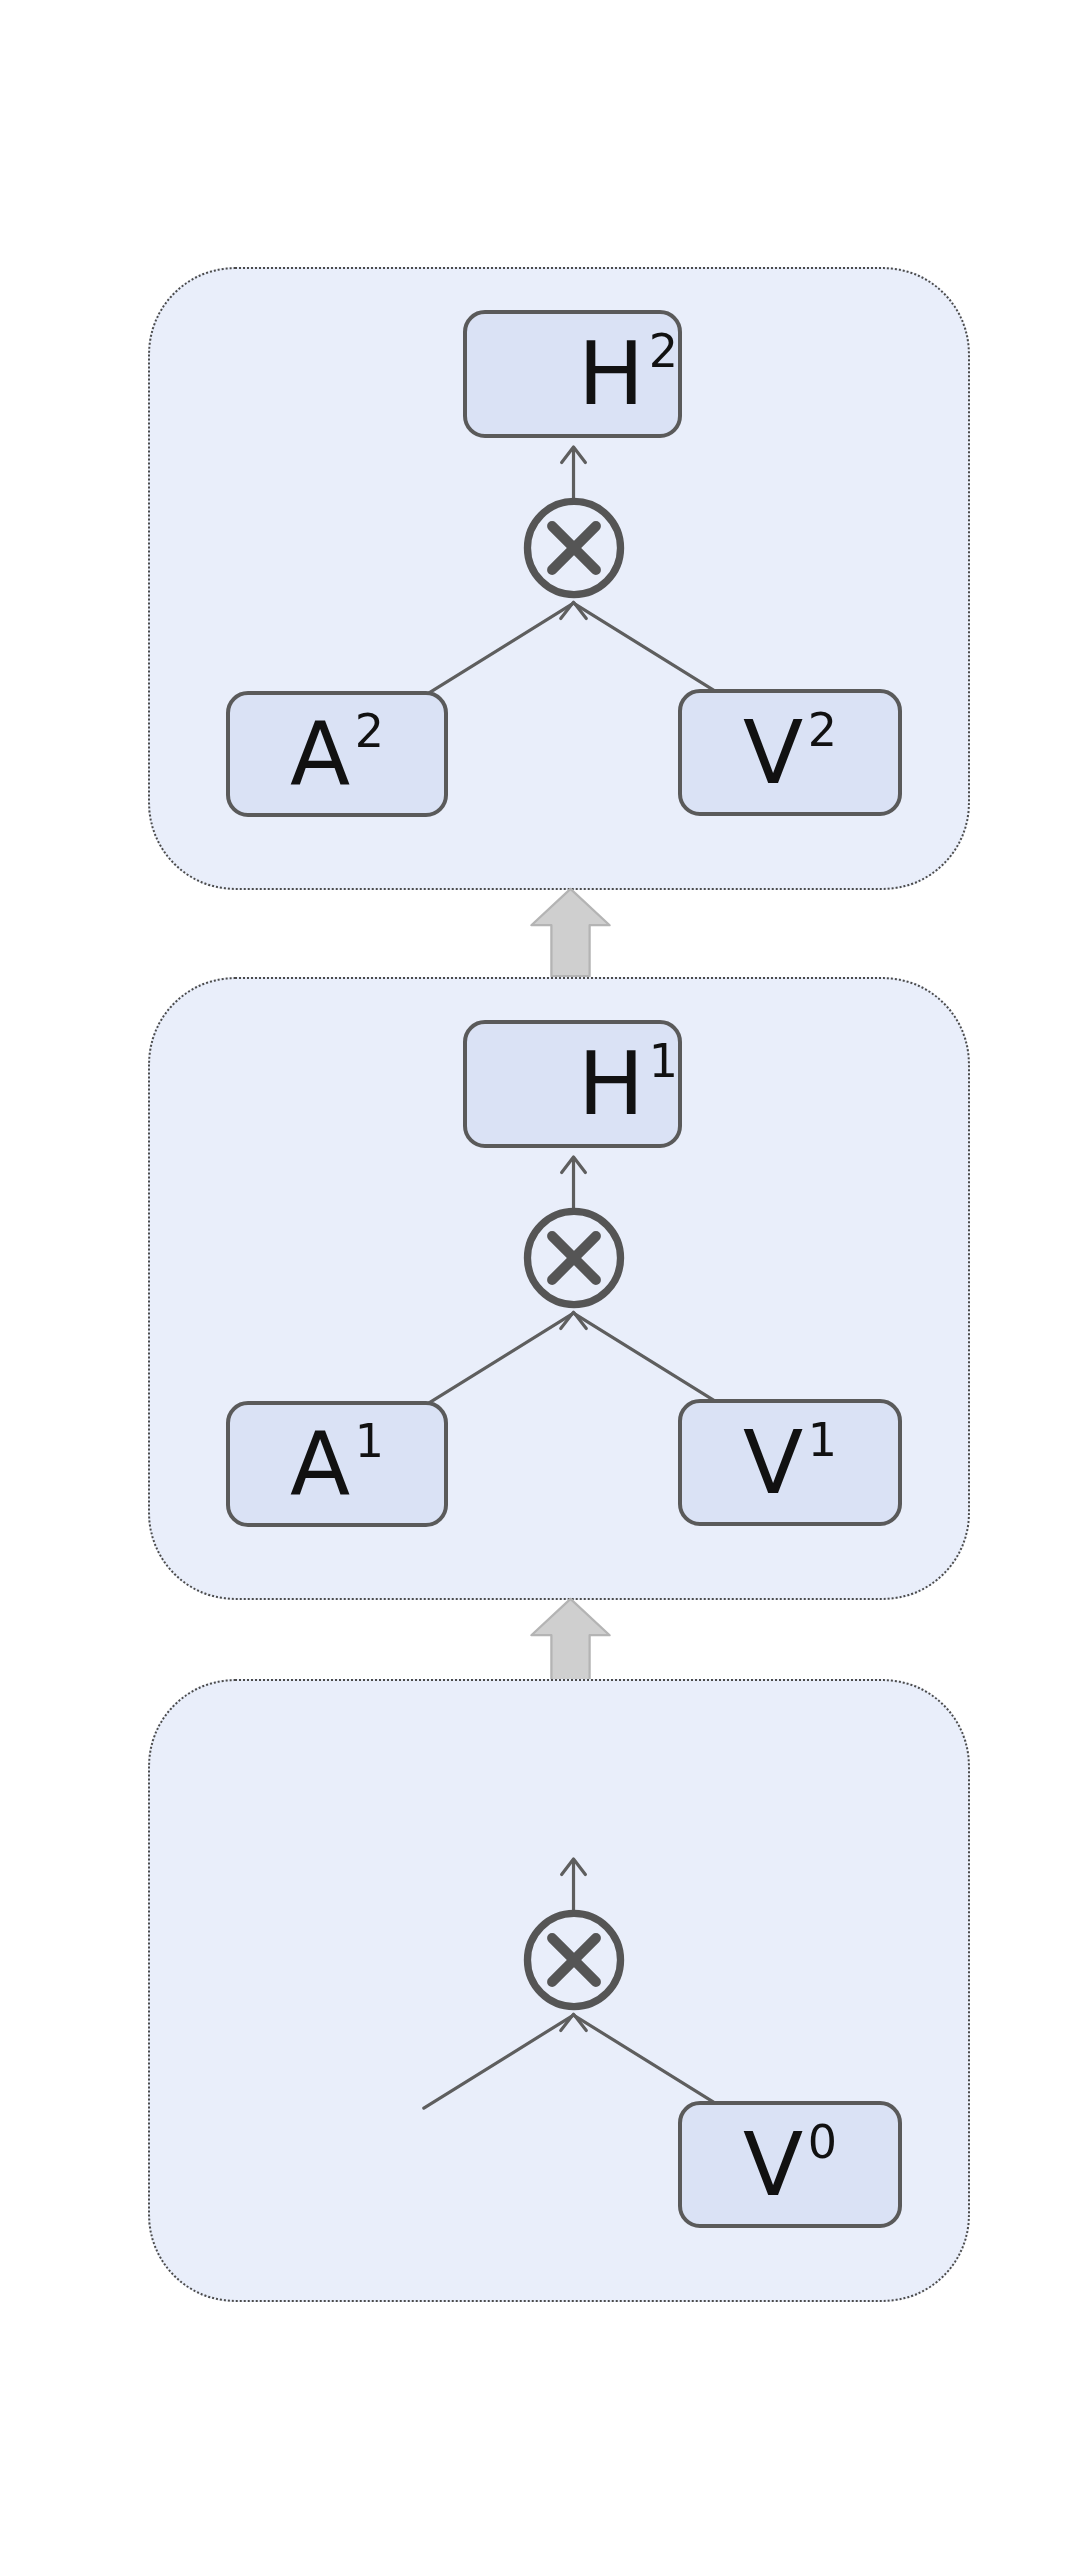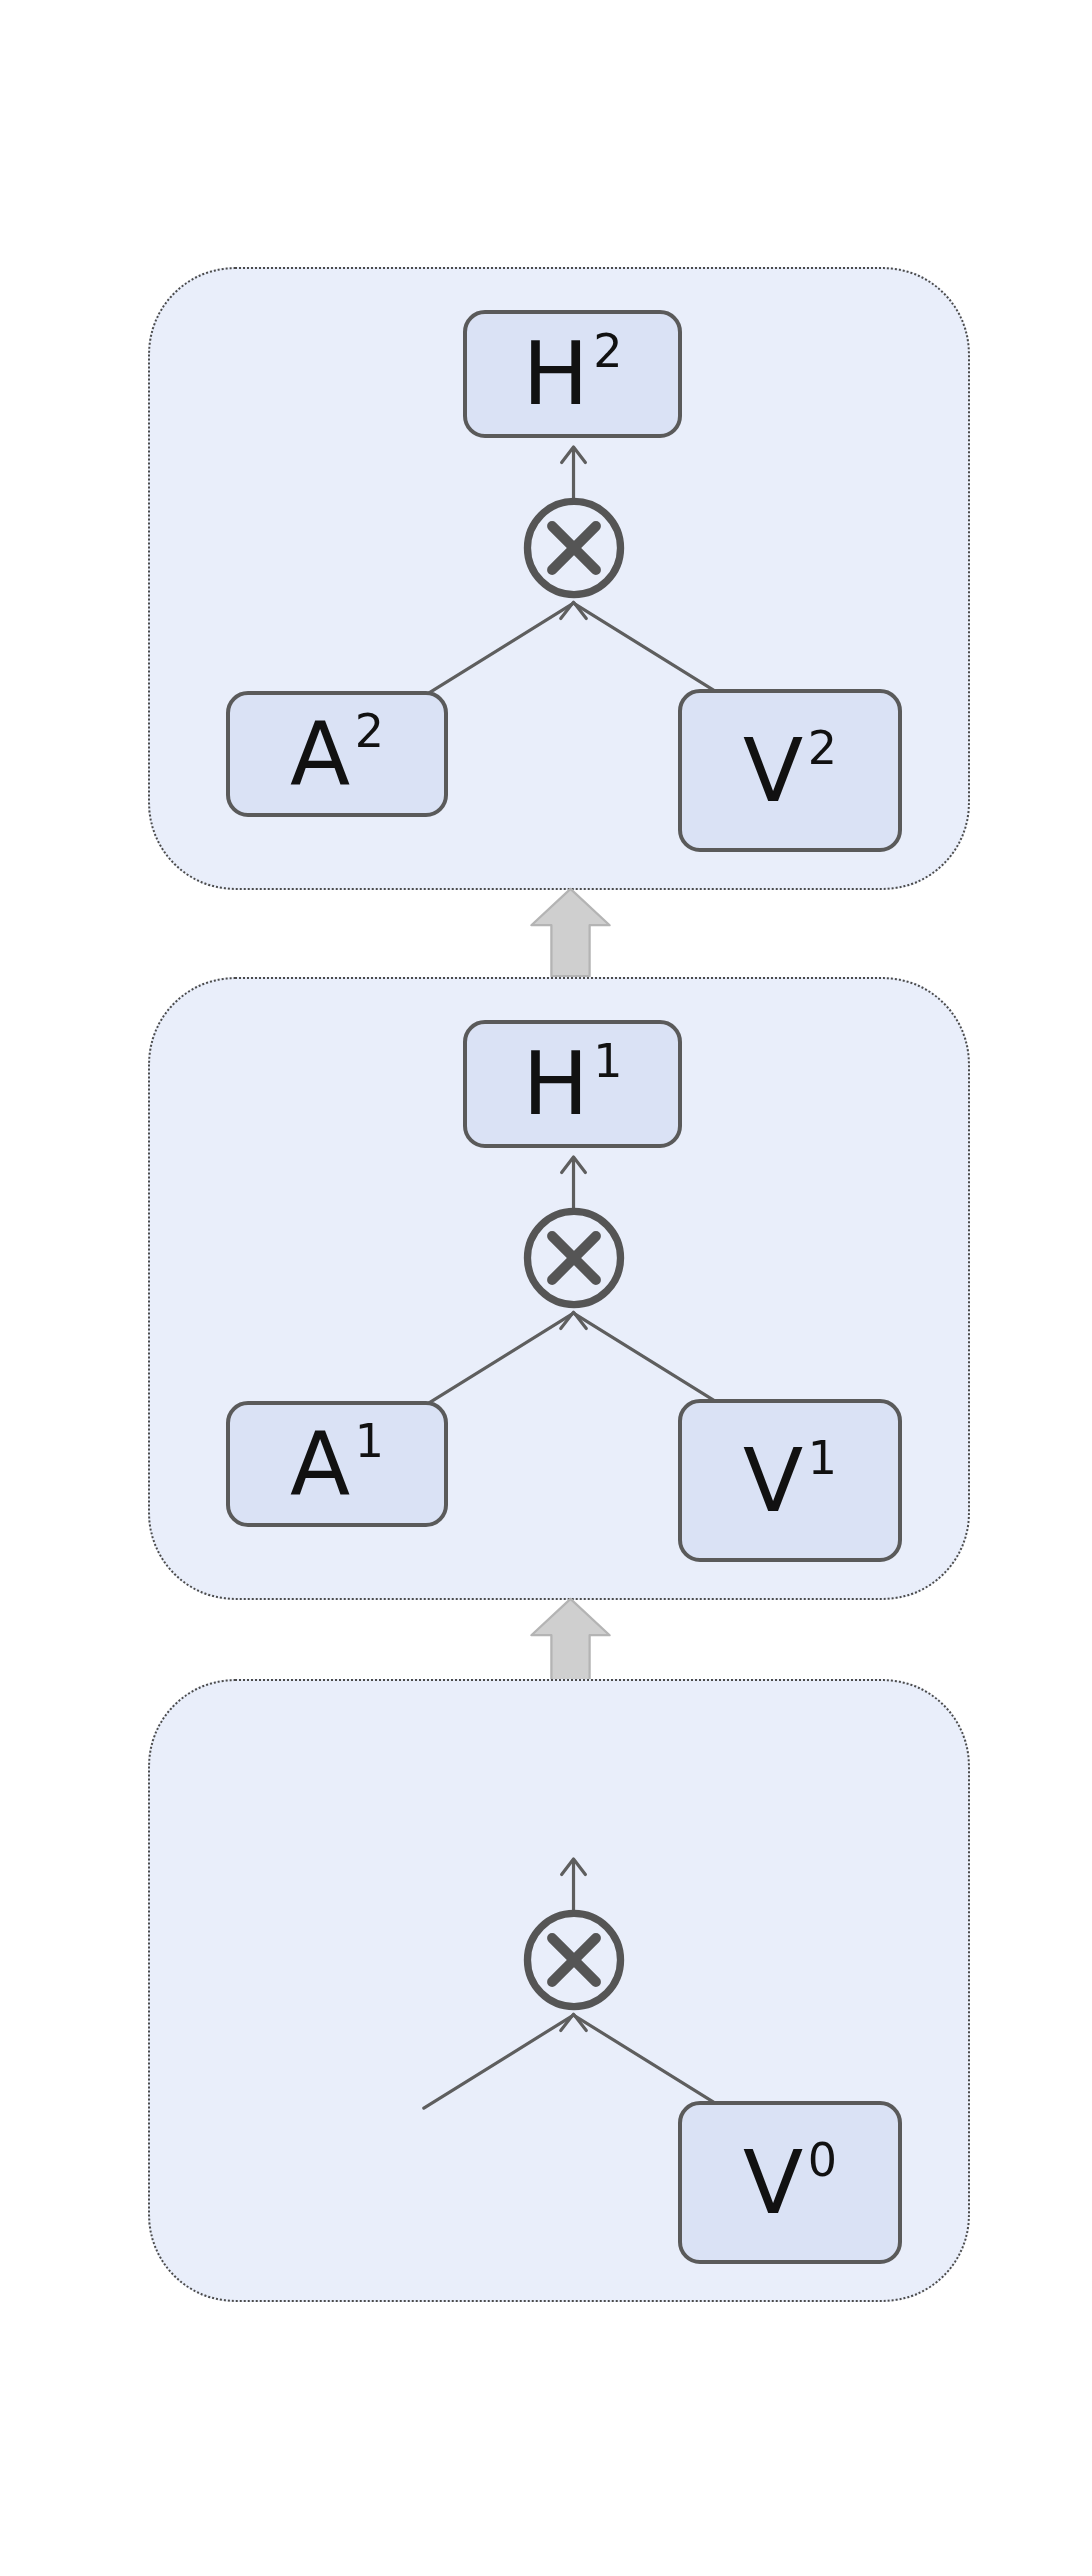--- a/index.html
+++ b/index.html
@@ -29,23 +29,23 @@
     position: absolute;
     background: #dae2f5;
     border: 4.6px solid #5a5a5a;
     border-radius: 22px;
     box-sizing: border-box;
     display: flex;
     align-items: center;
     justify-content: center;
     color: #111111;
   }
-  .h-node { left: 313px; top: 41px;  width: 219px; height: 128px; }
+  .h-node { left: 313px; top: 41px;  width: 219px; height: 128px; justify-content: flex-end; }
   .a-node { left: 76px;  top: 422px; width: 222px; height: 126px; text-align: right; }
-  .v-node { left: 528px; top: 420px; width: 224px; height: 163px; }
+  .v-node { left: 528px; top: 420px; width: 224px; height: 127px; }
 
   .label { font-size: 88px; line-height: 1; white-space: nowrap; }
   .label .sup {
     font-size: 46px;
     line-height: 1;
     position: relative;
     top: -37px;
     margin-left: 4.6px;
   }
 

